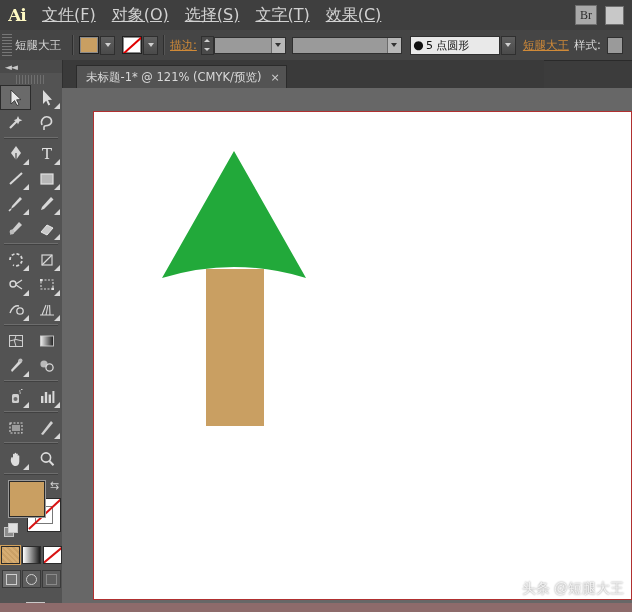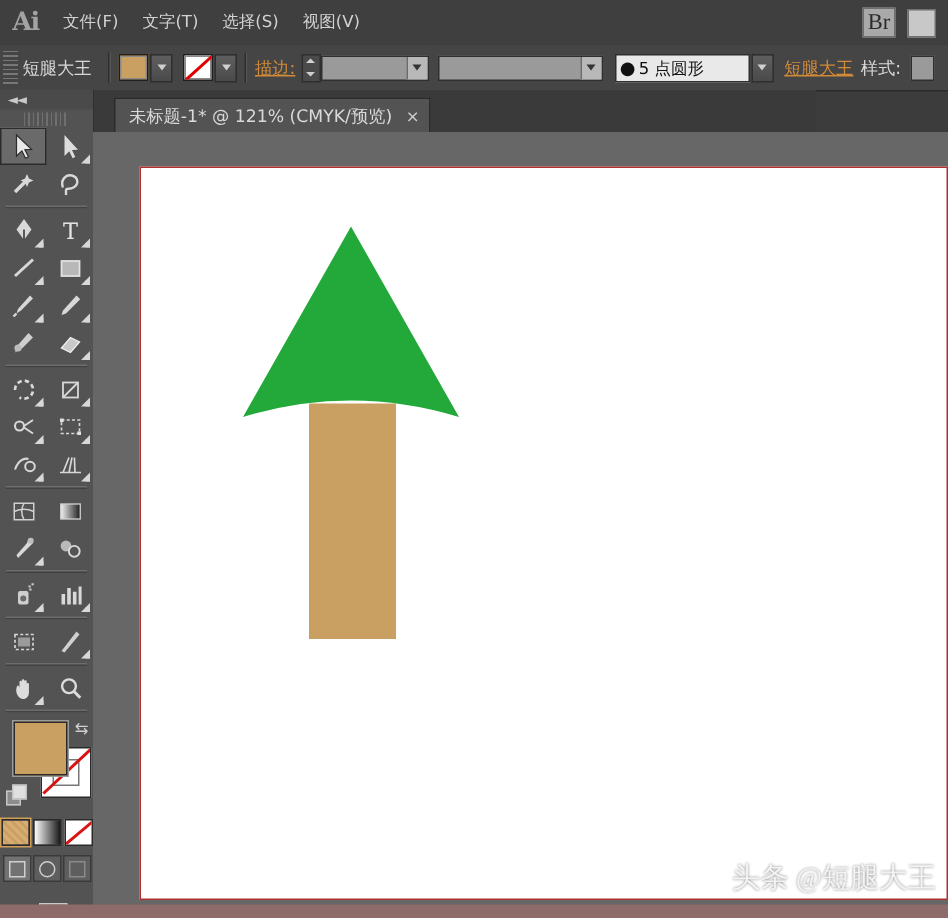--- a/index.html
+++ b/index.html
@@ -12,31 +12,31 @@
   .app{position:relative;width:632px;height:612px;}
 
   
   .menubar{
     position:absolute;left:0;top:0;width:632px;height:30px;
     background:#3f3f3f;display:flex;align-items:center;
     border-bottom:1px solid #2a2a2a;
   }
   .ai-logo{
     width:34px;height:30px;display:flex;align-items:center;justify-content:center;
-    color:#a3a3a3;font-weight:bold;font-size:17px;font-family:"DejaVu Serif","Liberation Serif",serif;
+    color:#fef9c3;font-weight:bold;font-size:17px;font-family:"DejaVu Serif","Liberation Serif",serif;
     letter-spacing:-1px;
   }
   .menu-item{
-    color:#d2d2d2;font-size:11px;padding:0 8px;height:30px;line-height:30px;
-    white-space:nowrap;cursor:default;
+    color:#d2d2d2;font-size:16px;padding:0 8px;height:30px;line-height:30px;
+    white-space:nowrap;cursor:default;text-decoration:underline;
   }
   .mb-right{margin-left:auto;display:flex;align-items:center;height:30px;padding-right:4px;}
   .br-btn{
     width:20px;height:18px;background:#a9a9a9;border:1px solid #6f6f6f;
-    color:#2b2b2b;font-size:15px;display:flex;align-items:center;justify-content:center;
+    color:#2b2b2b;font-size:12px;display:flex;align-items:center;justify-content:center;
     margin-right:8px;font-family:"Liberation Serif",serif;
   }
   .sq-btn{
     width:17px;height:17px;background:#c8c8c8;border:1px solid #6f6f6f;margin-right:4px;
   }
 
   
   .controlbar{
     position:absolute;left:0;top:30px;width:632px;height:30px;
     background:#454545;display:flex;align-items:center;
@@ -171,40 +171,41 @@
   .canvaswrap{
     position:absolute;left:62px;top:88px;width:570px;height:524px;background:#676767;
     overflow:hidden;
   }
   .artboard{
     position:absolute;left:31px;top:23px;width:539px;height:489px;
     background:#ffffff;border:1px solid #b03030;box-sizing:border-box;
   }
   .art-svg{position:absolute;left:0;top:0;}
   .watermark{
-    position:absolute;right:8px;bottom:14px;color:#f2f2f2;font-size:19px;
-    font-family:Liberation Serif, serif;
+    position:absolute;right:8px;bottom:14px;color:#f2f2f2;font-size:14px;
+    font-family:Liberation Sans, sans-serif;
     text-shadow:0 0 2px rgba(0,0,0,.55);white-space:nowrap;opacity:.92;
   }
   .bottombar{
     position:absolute;left:0;bottom:0;width:632px;height:9px;background:#8d6b6b;
   }
 </style>
 </head>
 <body>
 
 <div class="app">
 
   <div class="menubar">
     <div class="ai-logo">Ai</div>
     <div id="menu-items" style="display:flex;align-items:center;">
         <div class="menu-item">文件(F)</div>
+        <div class="menu-item">对象(O)</div>
+        <div class="menu-item">选择(S)</div>
         <div class="menu-item">文字(T)</div>
-        <div class="menu-item">选择(S)</div>
-        <div class="menu-item">视图(V)</div>
+        <div class="menu-item">效果(C)</div>
       </div>
     <div class="mb-right">
       <div class="br-btn">Br</div>
       <div class="sq-btn"></div>
     </div>
   </div>
 
   <div class="controlbar">
     <div class="grip"></div>
     <div class="cb-label">短腿大王</div>

